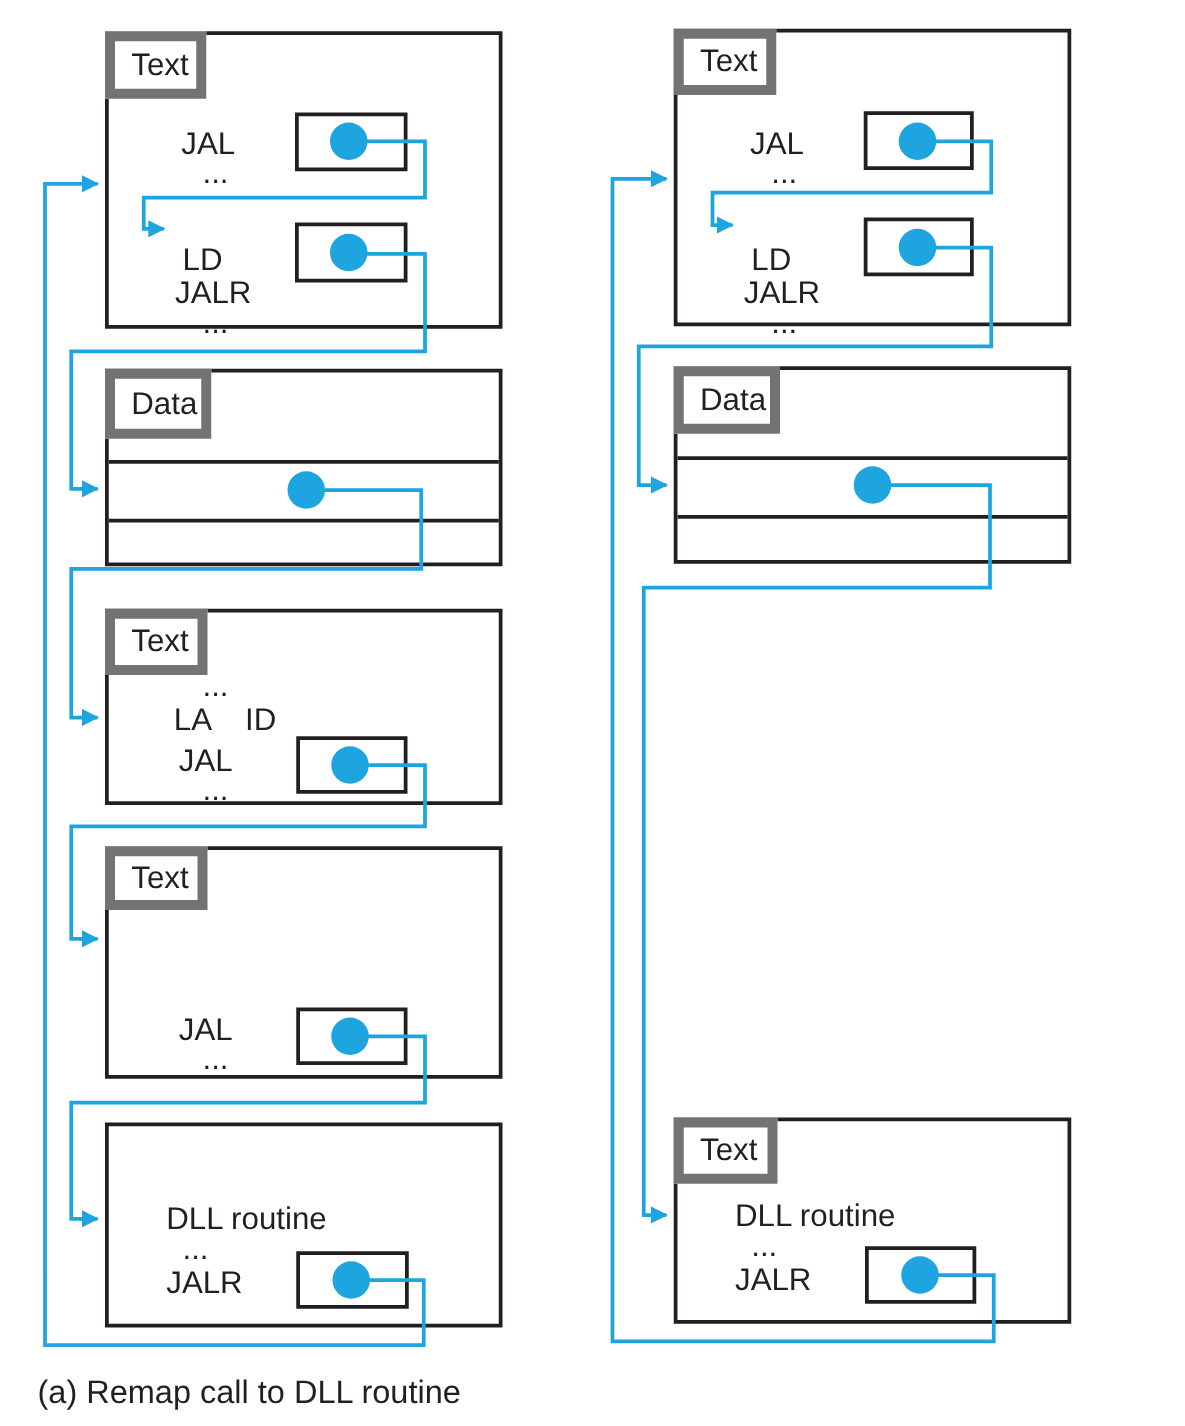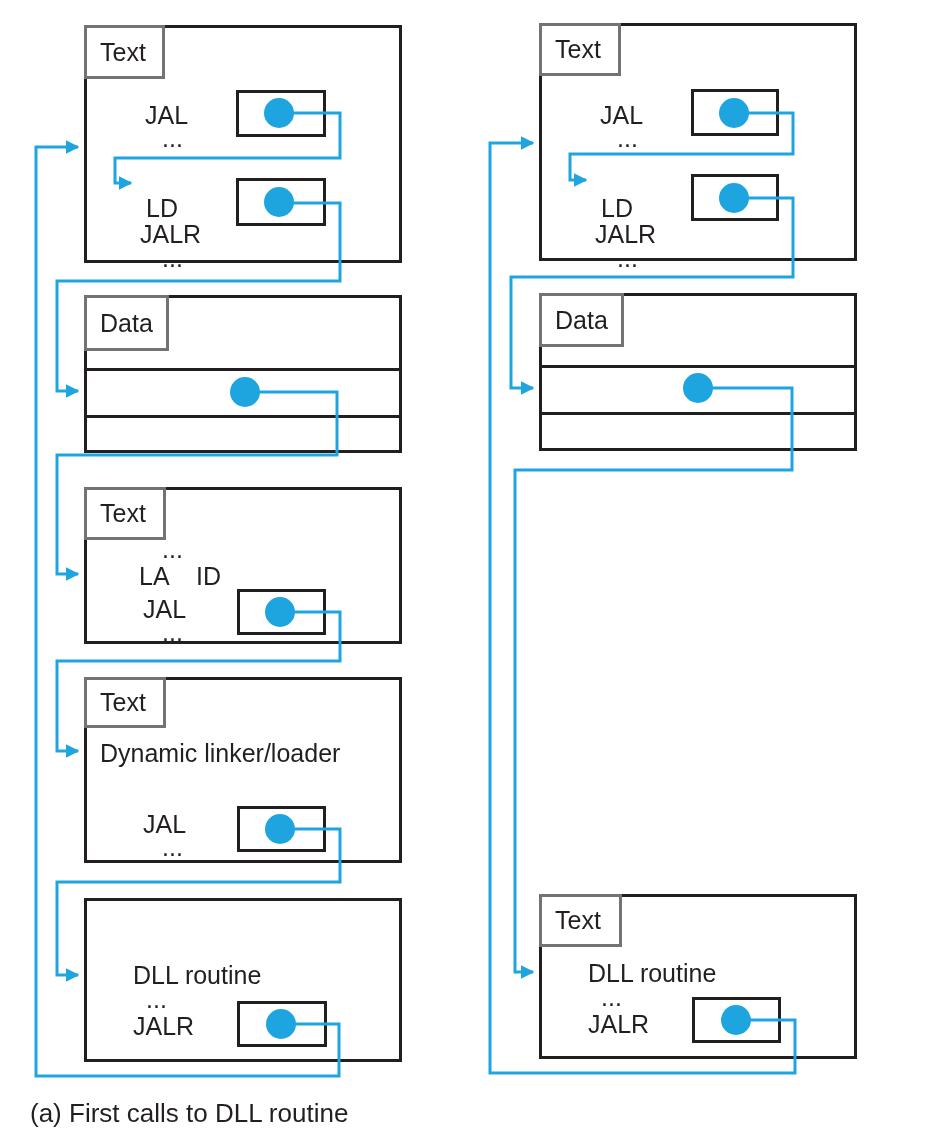--- a/index.html
+++ b/index.html
@@ -4,21 +4,21 @@
 <style>
   html,body{margin:0;padding:0;background:#fff;}
   .canvas{
     position:relative;width:948px;height:1141px;background:#ffffff;
     font-family:"Liberation Sans", sans-serif;color:#231f20;overflow:hidden;
   }
   .membox{
     position:absolute;border:3px solid #231f20;background:#ffffff;box-sizing:border-box;
   }
   .tab{
-    position:absolute;left:-3px;top:-3px;border:3px solid #737373;background:#ffffff;
+    position:absolute;left:-3px;top:-3px;border:8px solid #737373;background:#ffffff;
     box-sizing:border-box;display:flex;align-items:center;padding-left:13px;
     font-size:25px;
   }
   .line{
     position:absolute;font-size:25px;line-height:28px;white-space:pre;
   }
   .slot{
     position:absolute;border:3px solid #231f20;background:#ffffff;box-sizing:border-box;
   }
   .hline{
@@ -68,34 +68,33 @@
     <div class="line" style="left:109px;top:72px">ID</div>
     <div class="line" style="left:56px;top:105px">JAL</div>
     <div class="line" style="left:75px;top:128px">...</div>
     <div class="slot" style="left:150px;top:99px;width:89px;height:46px"></div>
   </div>
 
   <div class="membox" style="left:84px;top:677px;width:318px;height:186px">
     <div class="tab" style="width:82px;height:51px">
       <span>Text</span>
     </div>
-    <div class="line" style="left:13px;top:59px">Dynamic linker/loader</div>
     <div class="line" style="left:56px;top:130px">JAL</div>
     <div class="line" style="left:75px;top:153px">...</div>
     <div class="slot" style="left:150px;top:126px;width:89px;height:46px"></div>
   </div>
 
   <div class="membox" style="left:84px;top:898px;width:318px;height:164px">
     <div class="line" style="left:46px;top:60px">DLL routine</div>
     <div class="line" style="left:59px;top:84px">...</div>
     <div class="line" style="left:46px;top:111px">JALR</div>
     <div class="slot" style="left:150px;top:100px;width:90px;height:46px"></div>
   </div>
 
-  <div class="caption" style="left:30px;top:1098px">(a) First calls to DLL routine</div>
+  <div class="caption" style="left:30px;top:1098px">(a) Remap call to DLL routine</div>
 
   <div class="membox" style="left:539px;top:23px;width:318px;height:238px">
     <div class="tab" style="width:82px;height:53px">
       <span>Text</span>
     </div>
     <div class="line" style="left:58px;top:75px">JAL</div>
     <div class="line" style="left:75px;top:98px">...</div>
     <div class="line" style="left:59px;top:168px">LD</div>
     <div class="line" style="left:53px;top:194px">JALR</div>
     <div class="line" style="left:75px;top:218px">...</div>

